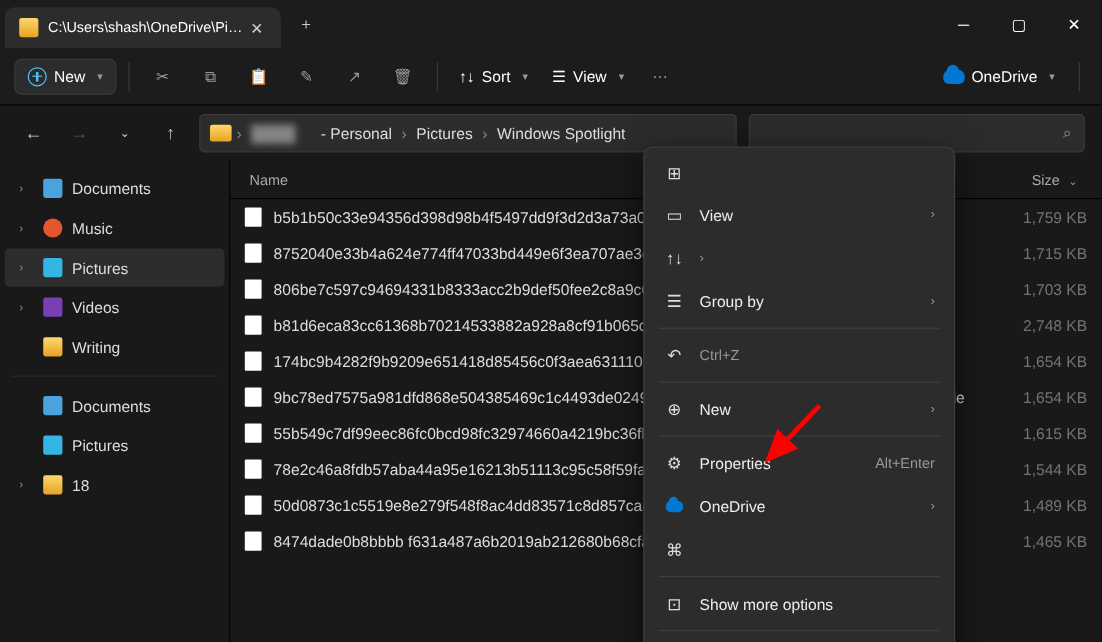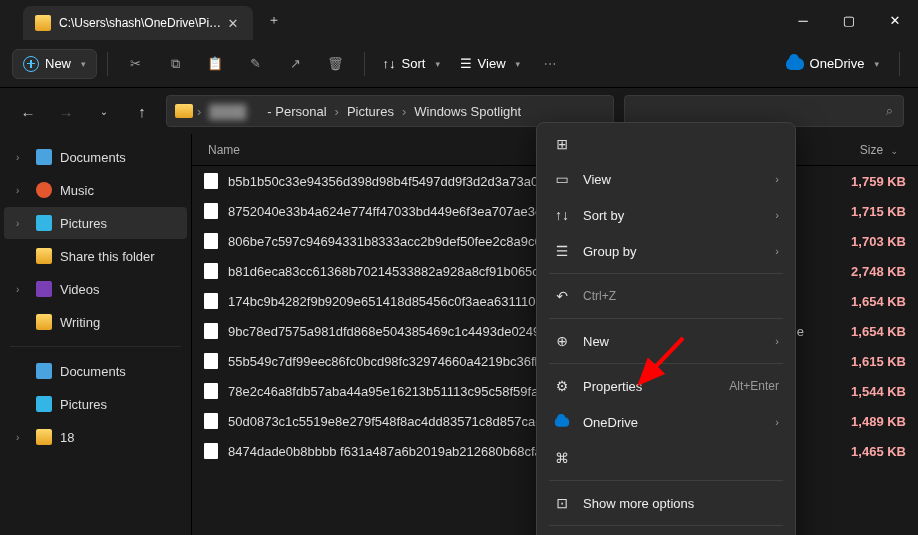--- a/index.html
+++ b/index.html
@@ -1,20 +1,20 @@
 <!DOCTYPE html>
 <html><head>
 <meta charset="utf-8">
 <style>
 * { box-sizing: border-box; margin: 0; padding: 0; font-family: "Segoe UI", sans-serif; }
 body { background: #0a0a0a; width: 918px; height: 535px; overflow: hidden; color: #fff; font-size: 13px; position: relative; }
 
 
 .titlebar { height: 40px; background: #1c1c1c; display: flex; align-items: center; }
-.tab { height: 34px; margin-top: 6px; background: #2c2c2c; border-radius: 8px 8px 0 0; display: flex; align-items: center; padding: 0 12px; width: 230px; margin-left: 23px; }
+.tab { height: 34px; margin-top: 6px; background: #2c2c2c; border-radius: 8px 8px 0 0; display: flex; align-items: center; padding: 0 12px; width: 230px; margin-left: 4px; }
 .tab .folder-ic { width:16px; height:16px; background:linear-gradient(#ffd76a,#e6a323); border-radius:2px; margin-right:8px;}
 .tab .txt { flex:1; white-space:nowrap; overflow:hidden; text-overflow:ellipsis; font-size:12px;}
 .tab .close { width:16px; text-align:center; color:#ccc; }
 .addtab { width:34px; height:34px; display:flex;align-items:center;justify-content:center;color:#ccc; margin-left:4px;}
 .winctrl { margin-left:auto; display:flex; }
 .winctrl div { width:46px; height:40px; display:flex;align-items:center;justify-content:center;color:#fff; }
 
 
 .toolbar { height:48px; background:#1c1c1c; display:flex; align-items:center; padding:0 12px; gap:4px; border-bottom:1px solid #000;}
 .newbtn { display:flex; align-items:center; gap:6px; padding:6px 10px; border:1px solid #3a3a3a; border-radius:6px; background:#2c2c2c;}
@@ -62,21 +62,21 @@
 .ic.downloads::after{content:"↓";position:absolute;color:#fff;font-size:10px;left:4px;top:0;}
 
 .content{flex:1;background:#191919;position:relative;overflow:hidden;}
 .colhead{display:flex;height:32px;align-items:center;padding:0 12px;color:#aaa;font-size:12px;border-bottom:1px solid #000;}
 .colhead .name{flex:1;padding-left:4px;}
 .colhead .size{width:80px;text-align:right;padding-right:8px;}
 .rows{}
 .row{display:flex;align-items:center;height:30px;padding:0 12px;color:#ddd;font-size:13px;}
 .row .file-ic{width:14px;height:16px;background:#fff;border-radius:1px;margin-right:10px;flex-shrink:0;}
 .row .fname{flex:1;white-space:nowrap;overflow:hidden;}
-.row .fsize{width:80px;text-align:right;color:#fca5a5;font-weight:bold;}
+.row .fsize{width:80px;text-align:right;color:#737373;}
 
 
 .ctxmenu{position:absolute;left:536px;top:122px;width:260px;background:#2c2c2c;border:1px solid #3f3f3f;border-radius:8px;box-shadow:0 8px 30px rgba(0,0,0,.6);padding:6px;z-index:50;}
 .ctx-icons{display:flex;gap:14px;padding:6px 10px 8px;}
 .ctx-icons svg,.ctx-icons span{width:18px;height:18px;color:#ddd;}
 .ctx-item{display:flex;align-items:center;gap:12px;height:36px;padding:0 10px;border-radius:4px;color:#eee;font-size:13px;}
 .ctx-item .lbl{flex:1;}
 .ctx-item .kb{color:#999;font-size:12px;}
 .ctx-item .sub{color:#999;font-size:11px;}
 .ctx-sep{height:1px;background:#3f3f3f;margin:4px 6px;}
@@ -172,25 +172,20 @@
         <span class="chev">›</span>
         <span class="ic music"></span>
         <span>Music</span>
       </div>
     <div class="side-item sel">
         <span class="chev">›</span>
         <span class="ic pics"></span>
         <span>Pictures</span>
       </div>
     <div class="side-item">
-        <span class="chev"></span>
-        <span class="ic folder"></span>
-        <span>Share this folder</span>
-      </div>
-    <div class="side-item">
         <span class="chev">›</span>
         <span class="ic vids"></span>
         <span>Videos</span>
       </div>
     <div class="side-item">
         <span class="chev"></span>
         <span class="ic folder"></span>
         <span>Writing</span>
       </div>
     <div class="side-sep"></div>
@@ -276,21 +271,20 @@
   <div class="ctx-icons">
     <span class="ctx-ic">⊞</span>
   </div>
   <div class="ctx-item">
       <span class="ctx-ic">▭</span>
       <span class="lbl">View</span>
       <span class="sub">›</span>
     </div>
   <div class="ctx-item">
       <span class="ctx-ic">↑↓</span>
-      <span class="lbl">Sort by</span>
       <span class="sub">›</span>
     </div>
   <div class="ctx-item">
       <span class="ctx-ic">☰</span>
       <span class="lbl">Group by</span>
       <span class="sub">›</span>
     </div>
   <div class="ctx-sep"></div>
   <div class="ctx-item">
       <span class="ctx-ic">↶</span>

